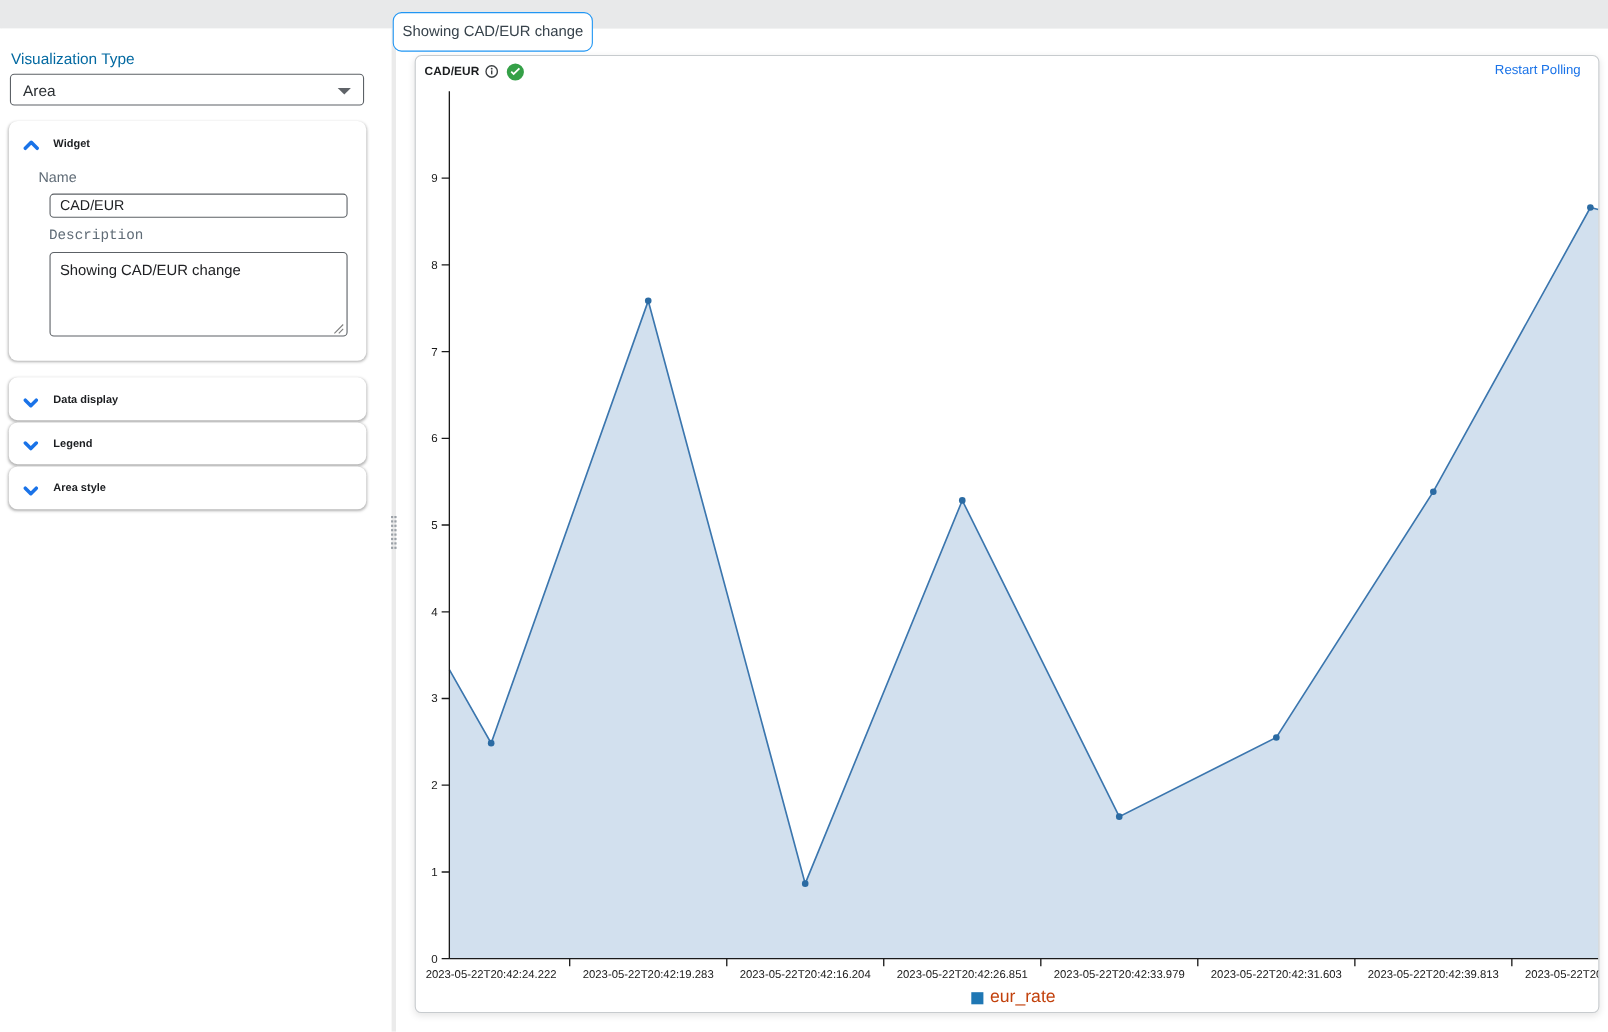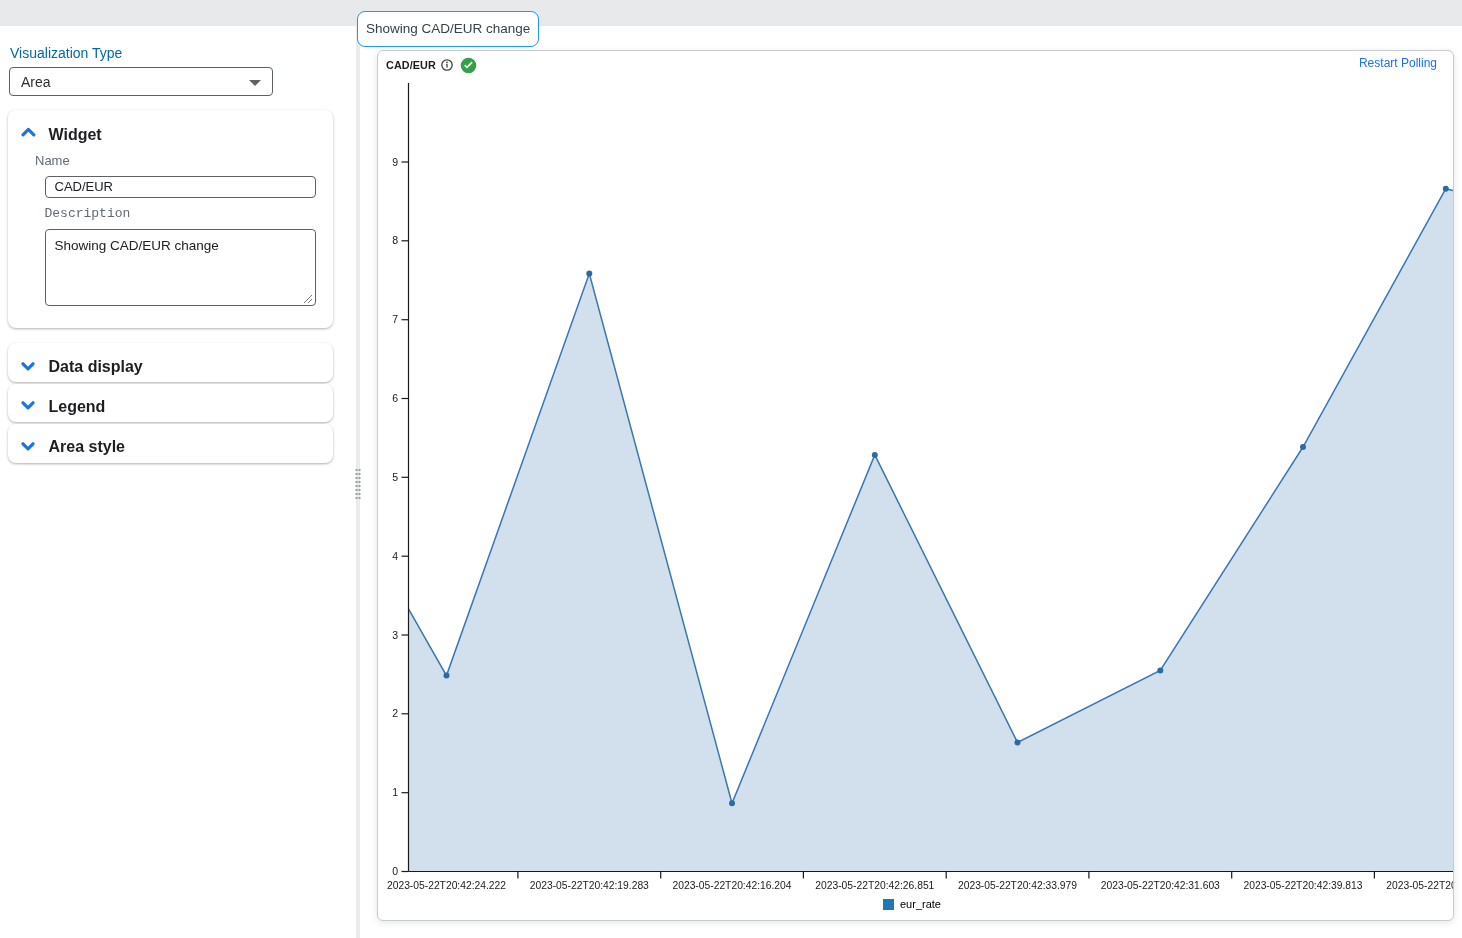--- a/index.html
+++ b/index.html
@@ -1,38 +1,38 @@
 <!DOCTYPE html>
 <html><head>
 <meta charset="utf-8">
 <style>
   * { margin:0; padding:0; box-sizing:border-box; }
   html,body { width:1462px; height:938px; background:#fff; font-family:"Liberation Sans", sans-serif; overflow:hidden; position:relative; }
   .topbar { position:absolute; left:0; top:0; width:1462px; height:26px; background:#e8e9ea; }
   .leftpanel { position:absolute; left:0; top:26px; width:356px; height:912px; background:#fff; }
   .splitter { position:absolute; left:356px; top:26px; width:4px; height:912px; background:#ebebeb; }
   .viz-label { position:absolute; left:10px; top:45px; font-size:14px; color:#0369a1; }
-  .select { position:absolute; left:9px; top:67px; width:264px; height:29px; border:1px solid #5c6166; border-radius:4px; background:#fff; }
+  .select { position:absolute; left:9px; top:67px; width:322px; height:29px; border:1px solid #5c6166; border-radius:4px; background:#fff; }
   .select .txt { position:absolute; left:11px; top:6px; font-size:14px; color:#2b2f33; }
   .select .caret { position:absolute; right:11px; top:12px; width:0; height:0; border-left:6px solid transparent; border-right:6px solid transparent; border-top:6px solid #5f6368; }
   .card { position:absolute; left:8px; width:325px; background:#fff; border-radius:8px; box-shadow:0 1px 3px rgba(0,0,0,0.2), 0 1px 2px rgba(0,0,0,0.12); }
   .widget-card { top:110px; height:218px; }
   .sec1 { top:343px; height:39px; }
   .sec2 { top:384px; height:38px; }
   .sec3 { top:424px; height:39px; }
-  .sec-title { position:absolute; left:40.5px; font-size:16px; font-weight:bold; color:#1c1e21; }
+  .sec-title { position:absolute; left:40.5px; font-size:10px; font-weight:bold; color:#1c1e21; }
   .flabel { position:absolute; left:36.5px; font-size:13px; color:#5f6b76; }
   .tbox { position:absolute; left:36.5px; width:271px; border:1px solid #5c6166; border-radius:4px; background:#fff; font-size:13px; color:#202124; }
   .chev { position:absolute; }
   .rightcard { position:absolute; left:377px; top:50px; width:1077px; height:871px; background:#fff; border:1px solid #c7cbce; border-radius:6px; box-shadow:0 2px 7px rgba(0,0,0,0.10); }
   .ctitle { position:absolute; left:386px; top:58.5px; font-size:10.8px; font-weight:bold; color:#1b1d1f; letter-spacing:0.1px; }
   .restart { position:absolute; right:25px; top:56px; font-size:12px; color:#1a73e8; }
   .legend { position:absolute; left:883px; top:898px; display:flex; align-items:center; }
   .legend .sq { width:11px; height:11px; background:#1f77b4; margin-right:6px; }
-  .legend .lt { font-size:11px; color:#000000;text-align:right; }
+  .legend .lt { font-size:16px; color:#c2410c;text-align:right; }
   .tooltip { position:absolute; left:357px; top:11px; width:182px; height:36px; background:#fff; border:1.5px solid #2196f3; border-radius:8px; z-index:5; }
   .tooltip .tt { position:absolute; left:8px; top:9px; font-size:13.5px; color:#37424b; }
   svg { display:block; }
   .chartsvg { position:absolute; left:378px; top:51px; }
 </style>
 </head>
 <body>
   <div class="topbar"></div>
   <div style="position:absolute;left:1px;top:26px;width:1px;height:912px;background:#ececec;"></div>
   <div class="leftpanel"></div>

